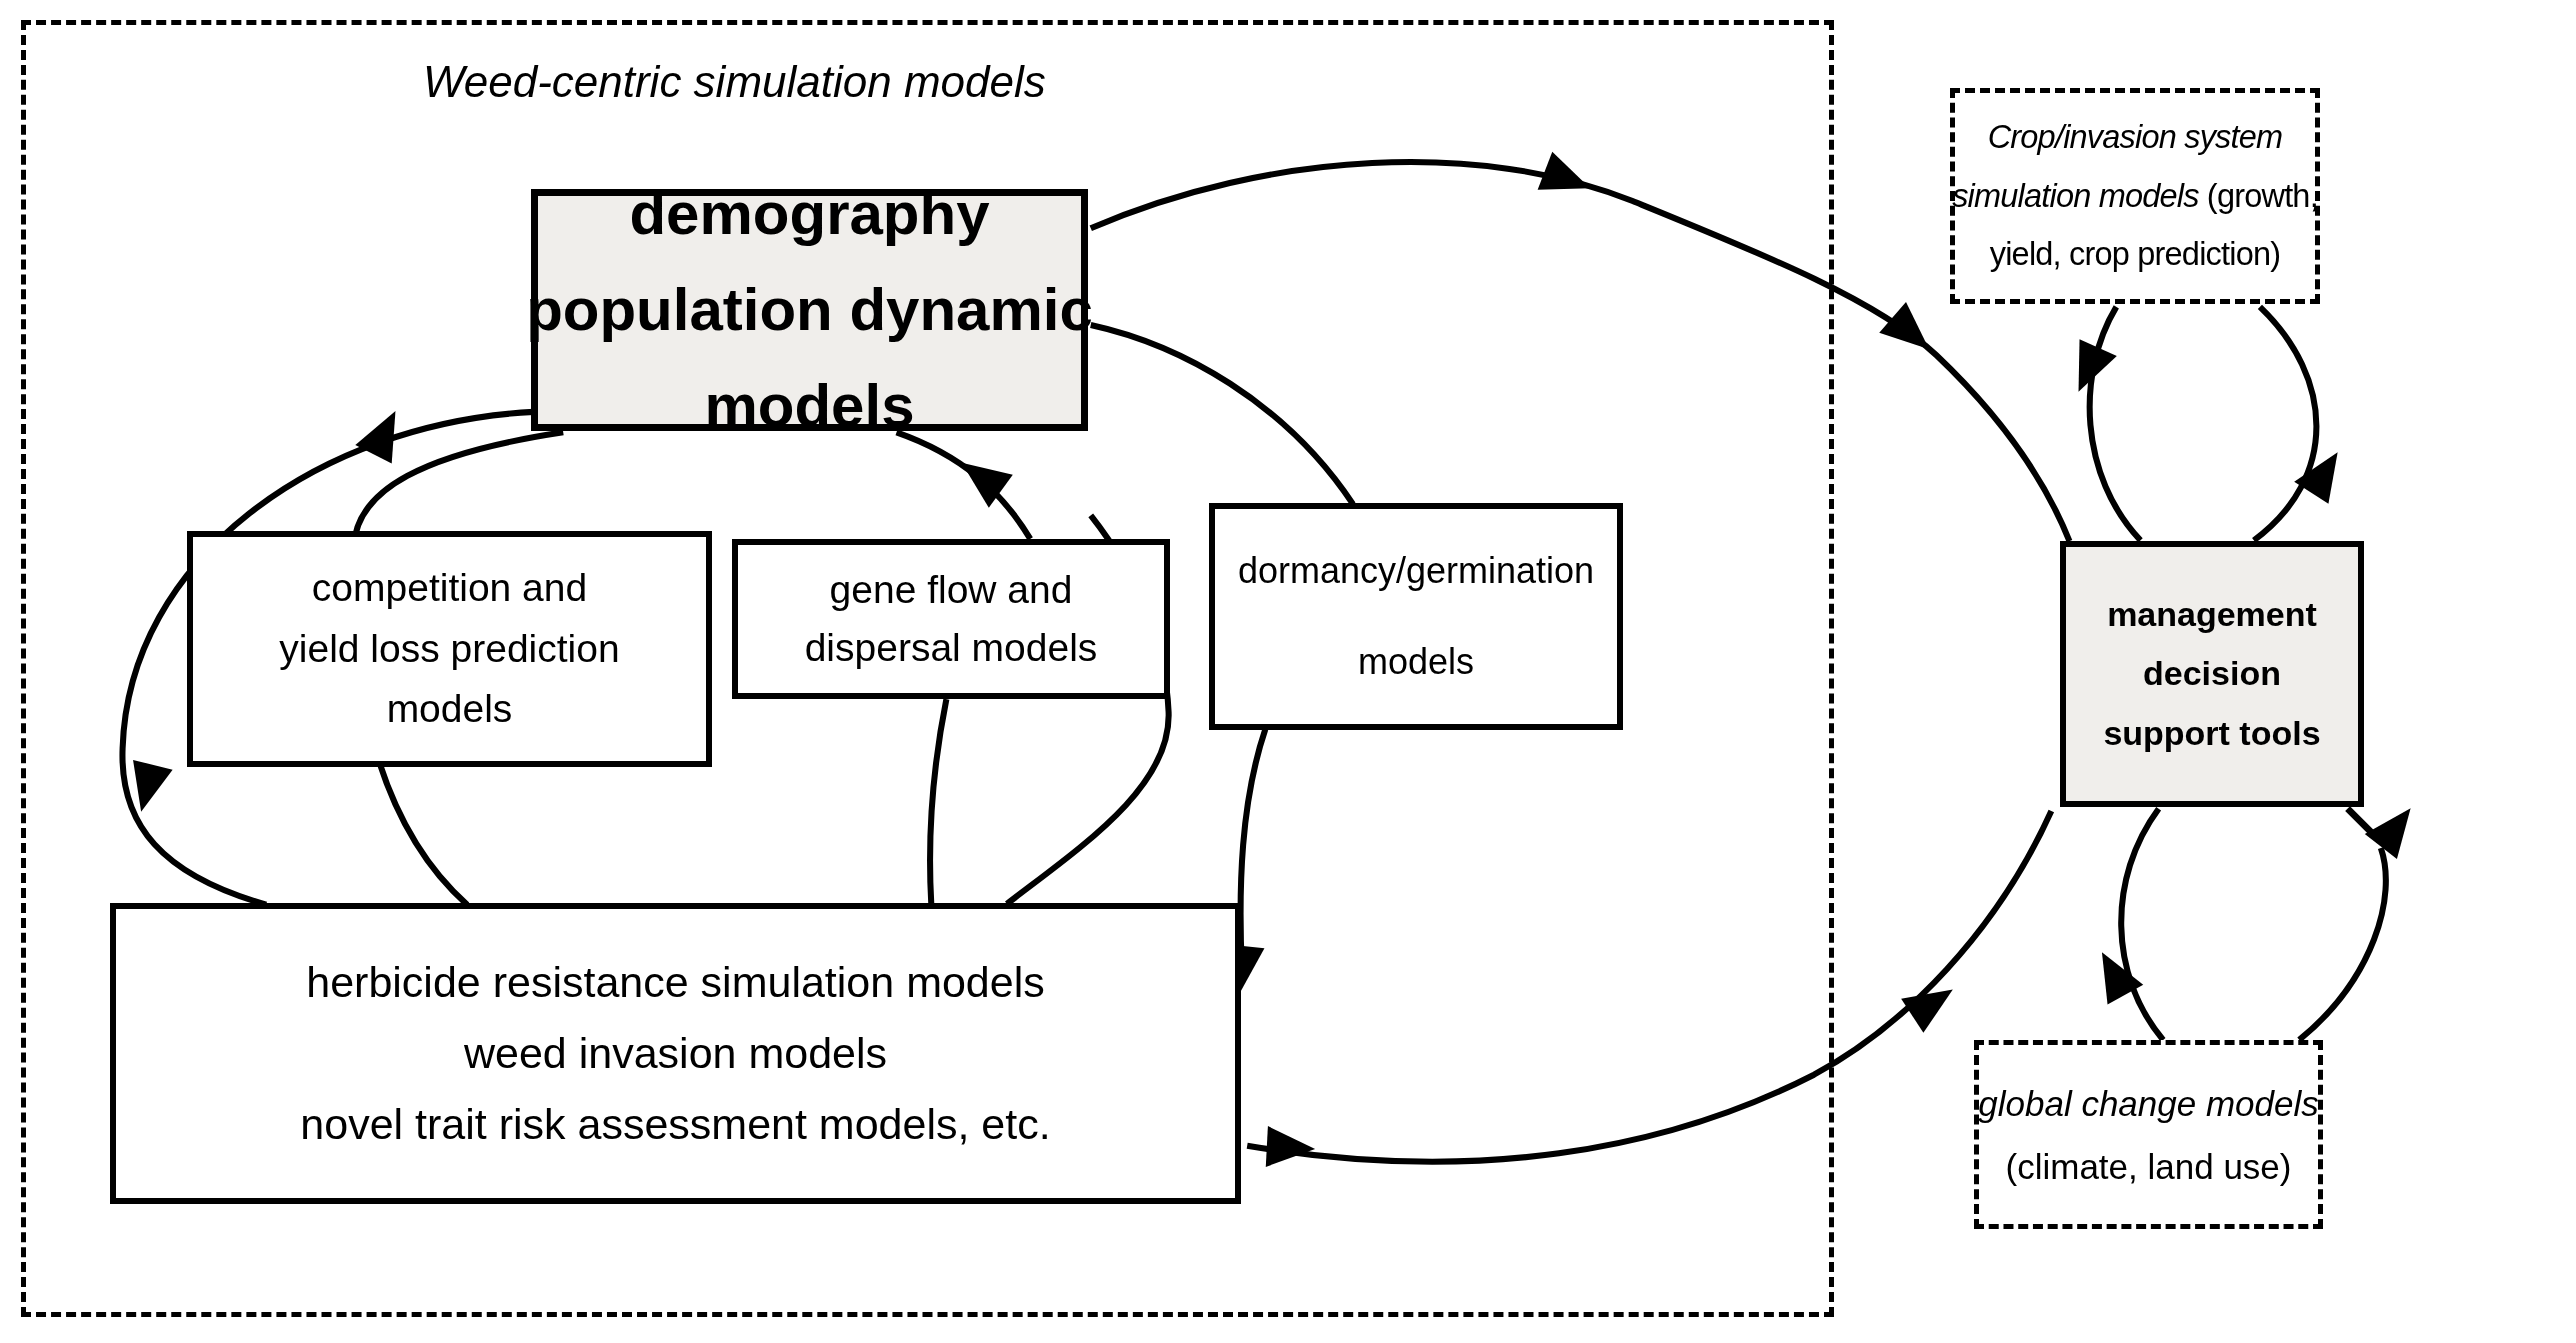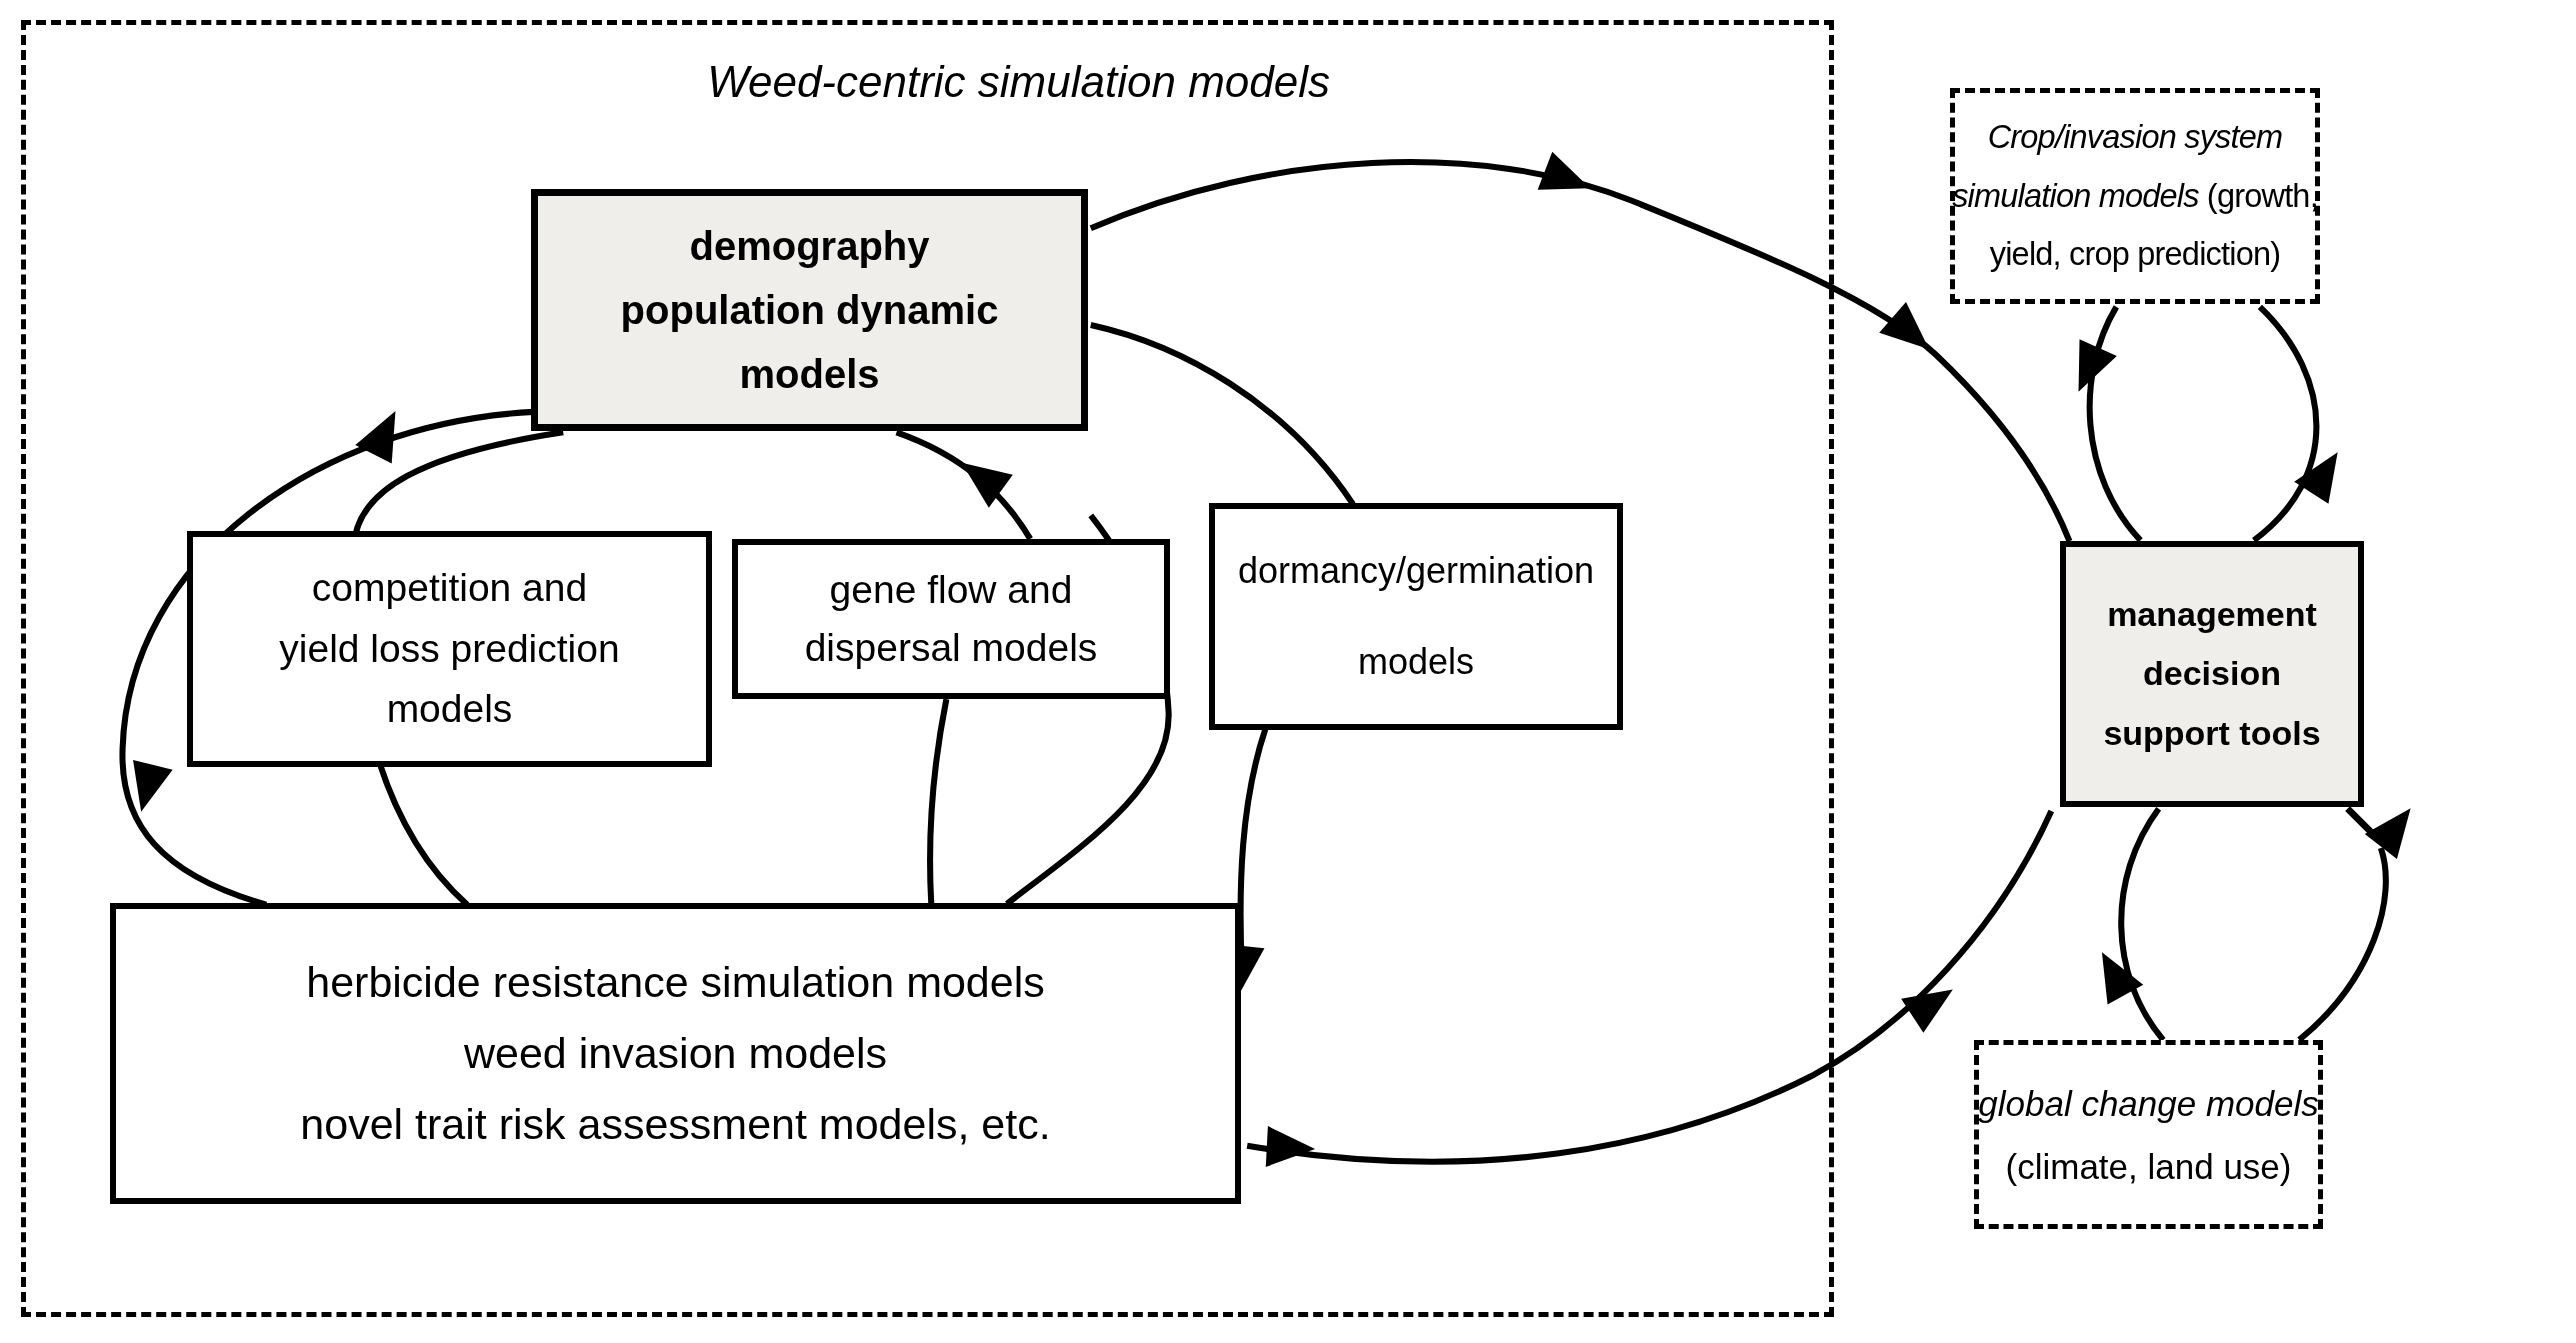--- a/index.html
+++ b/index.html
@@ -15,25 +15,25 @@
   .arrows path{fill:none;stroke:#000;stroke-width:8;}
   .arrows .stub{stroke-width:9;}
   .arrows polygon{fill:#000;stroke:none;}
   .box{
     position:absolute;box-sizing:border-box;z-index:3;
     display:flex;flex-direction:column;justify-content:center;align-items:center;
     text-align:center;background:#ffffff;border:6px solid #000;
   }
   .box .ln{display:block;white-space:nowrap;}
   .title{
-    position:absolute;z-index:3;left:423px;top:57px;width:907px;text-align:right;
+    position:absolute;z-index:3;left:423px;top:57px;width:907px;text-align:left;
     font-size:44px;font-style:italic;letter-spacing:0px;
   }
   .b-demography{left:531px;top:189px;width:557px;height:242px;border-width:7.6px;
-    font-size:40px;font-weight:bold;line-height:1.6;}
+    font-size:60px;font-weight:bold;line-height:1.6;}
   .b-competition{left:187px;top:531px;width:525px;height:236px;font-size:39px;line-height:1.55;}
   .b-geneflow{left:732px;top:539px;width:438px;height:160px;font-size:39px;line-height:1.5;}
   .b-dormancy{left:1209px;top:503px;width:414px;height:227px;font-size:36px;line-height:1.6;gap:33px;}
   .b-herbicide{left:110px;top:903px;width:1131px;height:301px;font-size:43px;line-height:1.65;}
   .b-crop{left:1950px;top:88px;width:370px;height:216px;border:5.3px dashed #000;
     font-size:32.5px;line-height:1.8;letter-spacing:-0.8px;}
   .b-management{left:2060px;top:541px;width:304px;height:266px;border-width:6.8px;
     font-size:34px;font-weight:bold;line-height:1.75;}
   .b-global{left:1974px;top:1040px;width:349px;height:189px;border:5.3px dashed #000;
     font-size:35px;line-height:1.8;}

